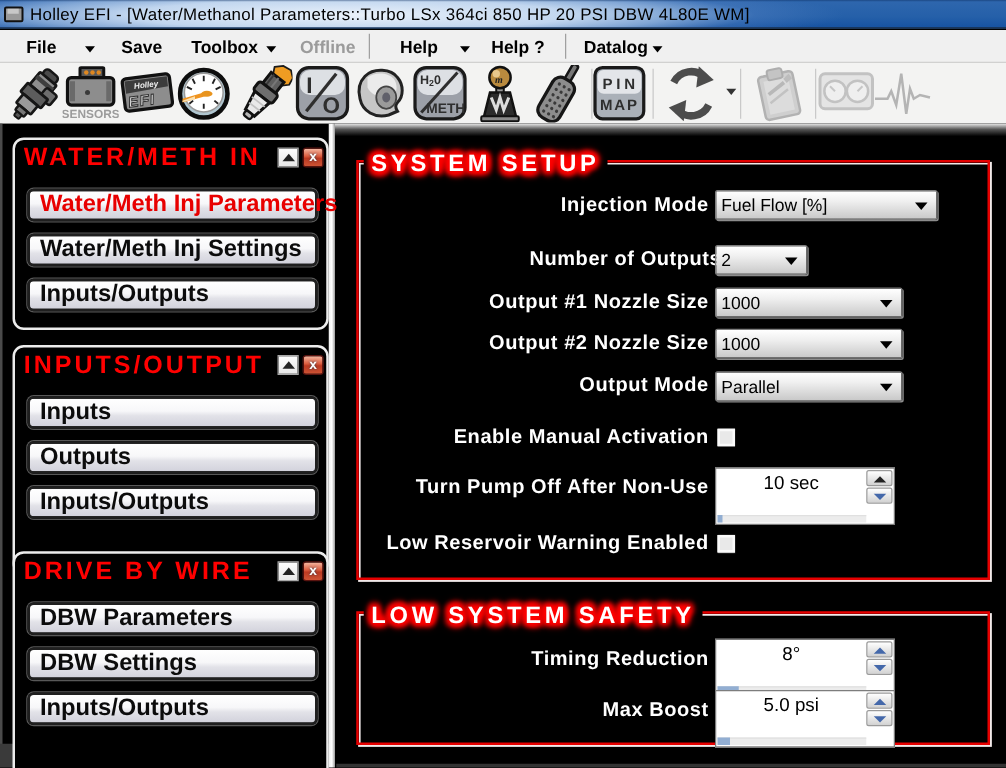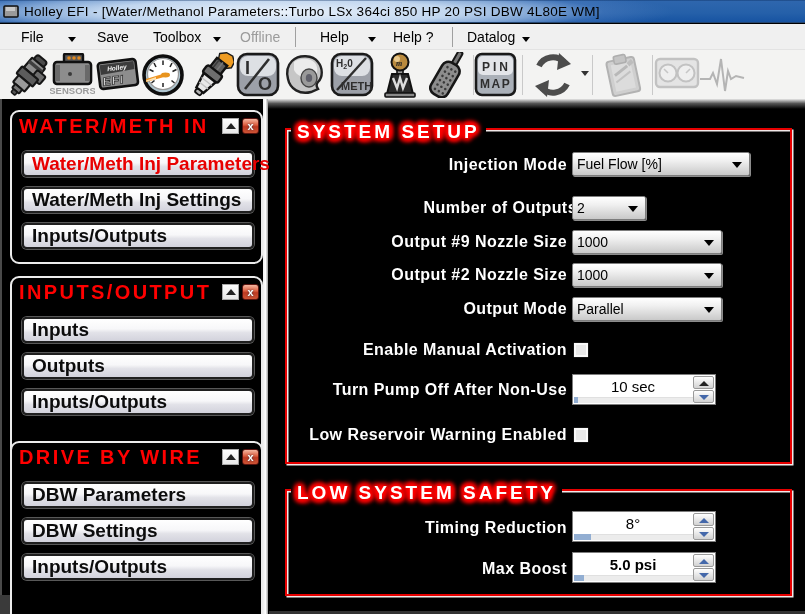--- a/index.html
+++ b/index.html
@@ -4,21 +4,21 @@
 *{margin:0;padding:0;box-sizing:border-box;}
 html,body{width:805px;height:614px;overflow:hidden;background:#000;font-family:"Liberation Sans",sans-serif;}
 #titlebar{position:absolute;left:0;top:0;width:805px;height:23px;
  background:
   radial-gradient(ellipse 395px 27px at 280px 12px, rgba(240,246,253,.97) 0%, rgba(205,223,244,.93) 45%, rgba(160,190,228,.75) 65%, rgba(90,135,200,.35) 82%, rgba(30,90,170,0) 100%),
   linear-gradient(#2f67ae 0%, #2560a9 60%, #1753a2 100%);
  border-bottom:1px solid #24456f;box-shadow:inset 0 1px 0 rgba(10,40,90,.35);}
 #titleicon{position:absolute;left:3px;top:3px;}
 #titletext{position:absolute;left:24px;top:4px;font-size:13.5px;letter-spacing:.26px;color:#000;white-space:nowrap;}
 #menubar{position:absolute;left:0;top:24px;width:805px;height:26px;background:#f0f0f0;border-bottom:1px solid #e3e3e3;}
-.mi{position:absolute;top:5px;font-weight:normal;font-size:14px;color:#000;white-space:nowrap;}
+.mi{position:absolute;top:5px;font-weight:bold;font-size:14px;color:#000;white-space:nowrap;}
 .caret{position:absolute;top:13px;width:0;height:0;border-left:4.5px solid transparent;border-right:4.5px solid transparent;border-top:5px solid #000;}
 .msep{position:absolute;top:3px;width:1px;height:20px;background:#a0a0a0;}
 #toolbar{position:absolute;left:0;top:50px;width:805px;height:49px;background:#f3f3f2;}
 .tsep{position:absolute;top:5px;width:1px;height:40px;background:#c9c9c9;}
 #client{position:absolute;left:0;top:99px;width:805px;height:515px;background:#000;}
 #lframe{position:absolute;left:0;top:99px;width:2px;height:497px;background:#4a4a4a;}
 #sbbottom{position:absolute;left:0;top:595px;width:263px;height:19px;background:#3a3a3a;}
 #splitter{position:absolute;left:263px;top:99px;width:5px;height:515px;background:linear-gradient(to right,#eeeeee 0%,#ffffff 50%,#9a9a9a 100%);}
 #maintop{position:absolute;left:268px;top:99px;width:537px;height:10px;background:linear-gradient(#e6e6e6 0%,#555 45%,#000 100%);}
 #mainbottom{position:absolute;left:269px;top:611px;width:536px;height:3px;background:#333;}
@@ -28,21 +28,21 @@
 .pup:after{content:"";position:absolute;left:3px;top:4px;width:0;height:0;border-left:5px solid transparent;border-right:5px solid transparent;border-bottom:6px solid #222;}
 .px{position:absolute;left:230px;top:6px;width:17px;height:16px;border-radius:3px;background:linear-gradient(#f3b6a0 0%,#dd5f41 42%,#bc3a22 55%,#cd5435 100%);border:1px solid #5a1410;color:#fff;font-weight:bold;font-size:11px;text-align:center;line-height:14px;text-shadow:0 0 2px #234;}
 .pbtn{position:absolute;left:10px;width:232px;height:26px;border:2px solid #1f1f1f;border-radius:5px;background:linear-gradient(#ffffff 0%,#f7f7f9 45%,#e2e2e8 62%,#d2d2dc 100%);box-shadow:0 0 0 1px #585858;font-weight:bold;font-size:19px;color:#0c0c0c;line-height:22px;padding-left:8px;white-space:nowrap;}
 .fieldset{position:absolute;border:2px solid #e60000;background:transparent;box-shadow:1.5px 1.5px 0 rgba(255,245,245,.95), inset 1.5px 1.5px 0 rgba(255,245,245,.95);}
 .legend{position:absolute;background:#000;padding:0 6px;font-weight:bold;font-size:19px;letter-spacing:3px;color:#fff;white-space:nowrap;
  text-shadow:0 0 3px #f00,0 0 5px #f00,0 0 7px #f00,0 0 9px #f00,2px 2px 4px #f00,-2px -2px 4px #f00,2px -2px 4px #f00,-2px 2px 4px #f00,0 3px 5px #f00,0 -3px 5px #f00,3px 0 5px #f00,-3px 0 5px #f00;}
 .flabel{position:absolute;font-weight:bold;font-size:16px;letter-spacing:.45px;color:#fff;white-space:nowrap;}
 .dd{position:absolute;height:24px;border:1px solid #7d7d7d;border-radius:2px;background:linear-gradient(#ffffff 0%,#f0f0f0 35%,#c9c9c9 100%);box-shadow:1px 1px 0 rgba(255,255,255,.55);font-size:14px;color:#000;line-height:22px;padding-left:4px;}
 .dd:after{content:"";position:absolute;right:7px;top:9px;width:0;height:0;border-left:5px solid transparent;border-right:5px solid transparent;border-top:6px solid #000;}
 .cb{position:absolute;width:14px;height:14px;background:#e9e9e9;border:2px solid #fafafa;box-shadow:0 0 1px #777;}
-.spin{position:absolute;width:144px;height:31px;border:1px solid #7d7d7d;background:#fff;}
+.spin{position:absolute;width:144px;height:46px;border:1px solid #7d7d7d;background:#fff;}
 .spintext{position:absolute;left:0;top:3px;width:120px;text-align:center;font-size:15px;color:#000;}
 .spintrack{position:absolute;left:1px;bottom:1px;width:119px;height:6px;background:#ececec;border-top:1px solid #e0e0e0;}
 .spinfill{position:absolute;left:0;bottom:0;height:6px;background:#92aed2;}
 .spinbtns{position:absolute;right:1px;top:1px;width:21px;height:27px;}
 .sbtn{position:absolute;left:0;width:21px;height:13px;background:linear-gradient(#ffffff,#d2d2d2);border:1px solid #9a9a9a;border-radius:2px;}
 .sbtn.up:after{content:"";position:absolute;left:4.5px;top:3.5px;width:0;height:0;border-left:5px solid transparent;border-right:5px solid transparent;border-bottom:5.5px solid #4468aa;}
 .sbtn.updark:after{content:"";position:absolute;left:4.5px;top:3.5px;width:0;height:0;border-left:5px solid transparent;border-right:5px solid transparent;border-bottom:5.5px solid #222;}
 .sbtn.dn:after{content:"";position:absolute;left:4.5px;top:4px;width:0;height:0;border-left:5px solid transparent;border-right:5px solid transparent;border-top:5.5px solid #4468aa;}
 </style></head>
 <body>
@@ -258,21 +258,21 @@
 
 <div class="fieldset" style="left:285px;top:128px;width:507px;height:336px;"></div>
 <div class="legend" style="left:291px;top:121px;">SYSTEM SETUP</div>
 <div class="fieldset" style="left:285px;top:489px;width:507px;height:107px;"></div>
 <div class="legend" style="left:291px;top:482px;">LOW SYSTEM SAFETY</div>
 
 <div class="flabel" style="right:238px;top:156px;">Injection Mode</div>
 <div class="dd" style="left:572px;top:152px;width:178px;">Fuel Flow [%]</div>
 <div class="flabel" style="right:228px;top:199px;">Number of Outputs</div>
 <div class="dd" style="left:572px;top:196px;width:74px;">2</div>
-<div class="flabel" style="right:238px;top:233px;">Output #9 Nozzle Size</div>
+<div class="flabel" style="right:238px;top:233px;">Output #1 Nozzle Size</div>
 <div class="dd" style="left:572px;top:230px;width:150px;">1000</div>
 <div class="flabel" style="right:238px;top:266px;">Output #2 Nozzle Size</div>
 <div class="dd" style="left:572px;top:263px;width:150px;">1000</div>
 <div class="flabel" style="right:238px;top:300px;">Output Mode</div>
 <div class="dd" style="left:572px;top:297px;width:150px;">Parallel</div>
 <div class="flabel" style="right:238px;top:341px;">Enable Manual Activation</div>
 <div class="cb" style="left:574px;top:343px;"></div>
 <div class="flabel" style="right:238px;top:381px;">Turn Pump Off After Non-Use</div>
 <div class="spin" style="left:572px;top:374px;">
  <div class="spintext">10 sec</div>
@@ -292,21 +292,21 @@
  <div class="spintext">8°</div>
  <div class="spintrack">
       <div class="spinfill" style="width:17px;"></div>
     </div>
  <div class="spinbtns">
       <div class="sbtn up" style="top:0;"></div>
       <div class="sbtn dn" style="top:14px;"></div>
     </div>
 </div>
 <div class="flabel" style="right:238px;top:560px;">Max Boost</div>
-<div class="spin" style="left:572px;top:552px;font-weight:bold;">
+<div class="spin" style="left:572px;top:552px;">
  <div class="spintext">5.0 psi</div>
  <div class="spintrack">
       <div class="spinfill" style="width:10px;"></div>
     </div>
  <div class="spinbtns">
       <div class="sbtn up" style="top:0;"></div>
       <div class="sbtn dn" style="top:14px;"></div>
     </div>
 </div>
 

